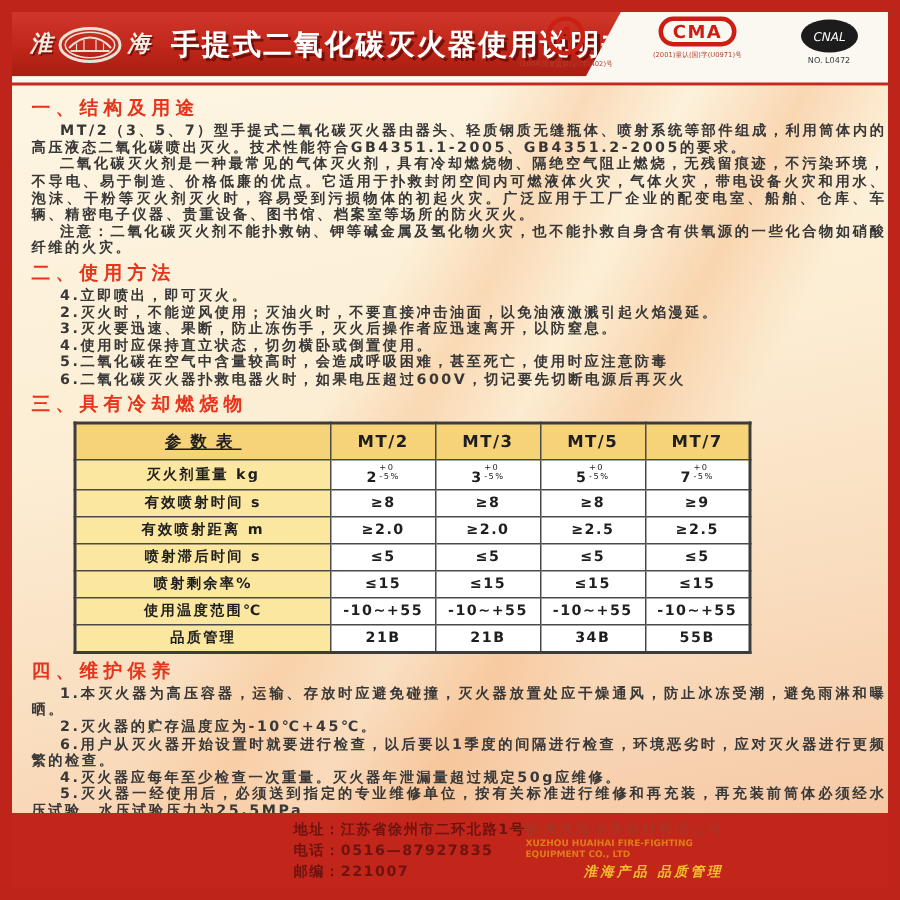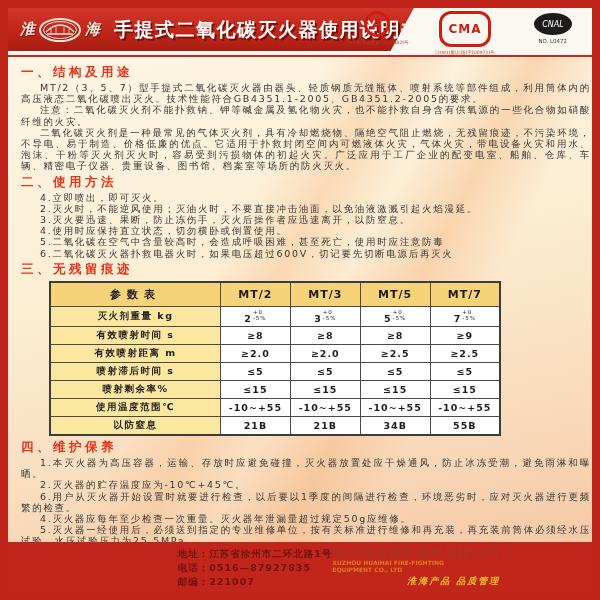--- a/index.html
+++ b/index.html
@@ -17,54 +17,54 @@
   .logo { display:flex; align-items:center; gap:3px; margin-left:12px; flex:0 0 auto; }
   .logo-char { color:#f3ece0; font-size:15px; font-weight:bold; font-style:italic; text-shadow:1px 1px 0 #7a0f0a; }
   .emblem { width:44px; height:26px; }
   .title { color:#ffffff; font-size:19px; font-weight:900; letter-spacing:1.5px; margin-left:14px;
     text-shadow:2px 2px 0 rgba(104,12,6,.85); white-space:nowrap; }
   .certs { position:absolute; right:6px; top:3px; height:40px; display:flex; gap:22px; align-items:flex-start; }
   .cert { display:flex; flex-direction:column; align-items:center; width:66px; }
   .cert-caption { font-size:5px; color:#b0402f; margin-top:2px; white-space:nowrap; transform:scale(.9); }
   .cal-ring { width:26px; height:26px; border:3px solid #cc1f14; border-radius:50%;
     display:flex; align-items:center; justify-content:center; color:#cc1f14; font-weight:900; font-size:14px; font-style:italic; }
-  .cma-box { height:36px; padding:0 6px; border:3px solid #cc1f14; border-radius:12px;
+  .cma-box { height:20px; padding:0 6px; border:3px solid #cc1f14; border-radius:12px;
     display:flex; align-items:center; justify-content:center; color:#cc1f14; font-weight:900; font-size:12px; letter-spacing:1px; }
   .cnal-oval { width:38px; height:22px; background:#1c1c1c; border-radius:50%;
     display:flex; align-items:center; justify-content:center; color:#fff; font-weight:normal; font-style:italic; font-size:8px; margin-top:2px; }
   .cert-caption.dark { color:#3a3a3a; font-size:6px; }
 
   .rule { height:2px; background:#c3291e; flex:0 0 auto; }
 
   
   .page-body { flex:1 1 auto; overflow:hidden; padding:5px 1px 2px 13px;
     background:
       linear-gradient(118deg, rgba(255,255,255,0) 38%, rgba(248,196,148,.50) 46%, rgba(253,238,214,.18) 54%, rgba(245,178,122,.42) 63%, rgba(255,246,230,0) 72%),
       linear-gradient(168deg, #fdf5e3 0%, #fceed4 42%, #f9dcbd 74%, #f6c9a6 100%); }
   .sec-heading { color:#e6341d; font-size:12.5px; font-weight:800; letter-spacing:3.5px; margin:2px 0 1px; }
-  .para { font-size:9.5px; line-height:1.18; letter-spacing:1.7px; color:#383838; font-weight:400; text-align:justify; }
+  .para { font-size:9.5px; line-height:1.18; letter-spacing:1.7px; color:#383838; font-weight:700; text-align:justify; }
   .para.indent { text-indent:2em; }
 
   
   table.ptable { border-collapse:collapse; margin:3px 0 3px 28px; width:452px;
     border:2px solid #3c3c3c; background:#fff; }
   .ptable th, .ptable td { border:1px solid #4a4a4a; text-align:center; font-weight:bold;
     color:#1e1e1e; padding:2px 2px; font-size:9.5px; letter-spacing:1px; }
   .ptable thead th { background:#f6d279; font-size:11px; padding:4px 2px; }
-  .ptable thead th.corner { letter-spacing:6px; }
+  .ptable thead th.corner { letter-spacing:6px;text-decoration:underline; }
   .ptable tbody th { background:#fbe7a0; font-weight:bold; letter-spacing:1.5px; width:172px; }
   .ptable tbody td { background:#ffffff; width:70px; }
   .tol { display:inline-block; vertical-align:2px; font-size:5.5px; line-height:1.1; text-align:left; margin-left:1px; font-weight:normal; }
 
   
   .footer { flex:0 0 auto; height:50px; background:#c2251a; display:flex; justify-content:center;
     padding:5px 14px 4px 92px; }
   .addr-line { font-size:9.5px; color:#6d1410; font-weight:bold; letter-spacing:1px; line-height:1.45; }
   .company { display:flex; flex-direction:column; align-items:flex-start; justify-content:flex-end; }
-  .co-cn { font-size:13px; color:#a03a28; letter-spacing:1px; line-height:1.2;margin-top:12px; }
+  .co-cn { font-size:10px; color:#a03a28; letter-spacing:1px; line-height:1.2;margin-top:12px; }
   .co-en { font-size:6px; color:#e07b1a; font-weight:bold; line-height:1.15; }
   .tagline { font-size:9px; font-weight:bold; font-style:italic; color:#f2bf2c; letter-spacing:2px; margin-top:1px; align-self:flex-end; }
 </style>
 </head>
 <body>
 
 <div class="poster">
   <div class="inner">
 
     <div class="header">
@@ -105,35 +105,35 @@
           <div class="cert-caption dark">NO. L0472</div>
         </div>
       </div>
     </div>
     <div class="rule"></div>
 
     <div class="page-body">
       <div class="sec-heading">一、结构及用途</div>
       <div>
           <p class="para indent">MT/2（3、5、7）型手提式二氧化碳灭火器由器头、轻质钢质无缝瓶体、喷射系统等部件组成，利用筒体内的高压液态二氧化碳喷出灭火。技术性能符合GB4351.1-2005、GB4351.2-2005的要求。</p>
+          <p class="para indent">二氧化碳灭火剂是一种最常见的气体灭火剂，具有冷却燃烧物、隔绝空气阻止燃烧，无残留痕迹，不污染环境，不导电、易于制造、价格低廉的优点。它适用于扑救封闭空间内可燃液体火灾，气体火灾，带电设备火灾和用水、泡沫、干粉等灭火剂灭火时，容易受到污损物体的初起火灾。广泛应用于工厂企业的配变电室、船舶、仓库、车辆、精密电子仪器、贵重设备、图书馆、档案室等场所的防火灭火。</p>
           <p class="para indent">注意：二氧化碳灭火剂不能扑救钠、钾等碱金属及氢化物火灾，也不能扑救自身含有供氧源的一些化合物如硝酸纤维的火灾。</p>
-          <p class="para indent">二氧化碳灭火剂是一种最常见的气体灭火剂，具有冷却燃烧物、隔绝空气阻止燃烧，无残留痕迹，不污染环境，不导电、易于制造、价格低廉的优点。它适用于扑救封闭空间内可燃液体火灾，气体火灾，带电设备火灾和用水、泡沫、干粉等灭火剂灭火时，容易受到污损物体的初起火灾。广泛应用于工厂企业的配变电室、船舶、仓库、车辆、精密电子仪器、贵重设备、图书馆、档案室等场所的防火灭火。</p>
         </div>
 
       <div class="sec-heading">二、使用方法</div>
       <div>
           <p class="para indent">4.立即喷出，即可灭火。</p>
           <p class="para indent">2.灭火时，不能逆风使用；灭油火时，不要直接冲击油面，以免油液激溅引起火焰漫延。</p>
           <p class="para indent">3.灭火要迅速、果断，防止冻伤手，灭火后操作者应迅速离开，以防窒息。</p>
           <p class="para indent">4.使用时应保持直立状态，切勿横卧或倒置使用。</p>
           <p class="para indent">5.二氧化碳在空气中含量较高时，会造成呼吸困难，甚至死亡，使用时应注意防毒</p>
           <p class="para indent">6.二氧化碳灭火器扑救电器火时，如果电压超过600V，切记要先切断电源后再灭火</p>
         </div>
 
-      <div class="sec-heading">三、无残留痕迹</div>
+      <div class="sec-heading">三、具有冷却燃烧物</div>
       <table class="ptable">
         <thead>
             <tr>
               <th class="corner">参数表</th>
               <th>MT/2</th>
               <th>MT/3</th>
               <th>MT/5</th>
               <th>MT/7</th>
             </tr>
           </thead>
@@ -174,21 +174,21 @@
               <td>≤15</td>
             </tr>
             <tr>
               <th>使用温度范围℃</th>
               <td>-10~+55</td>
               <td>-10~+55</td>
               <td>-10~+55</td>
               <td>-10~+55</td>
             </tr>
             <tr>
-              <th>以防窒息</th>
+              <th>品质管理</th>
               <td>21B</td>
               <td>21B</td>
               <td>34B</td>
               <td>55B</td>
             </tr>
           </tbody>
       </table>
 
       <div class="sec-heading">四、维护保养</div>
       <div>

